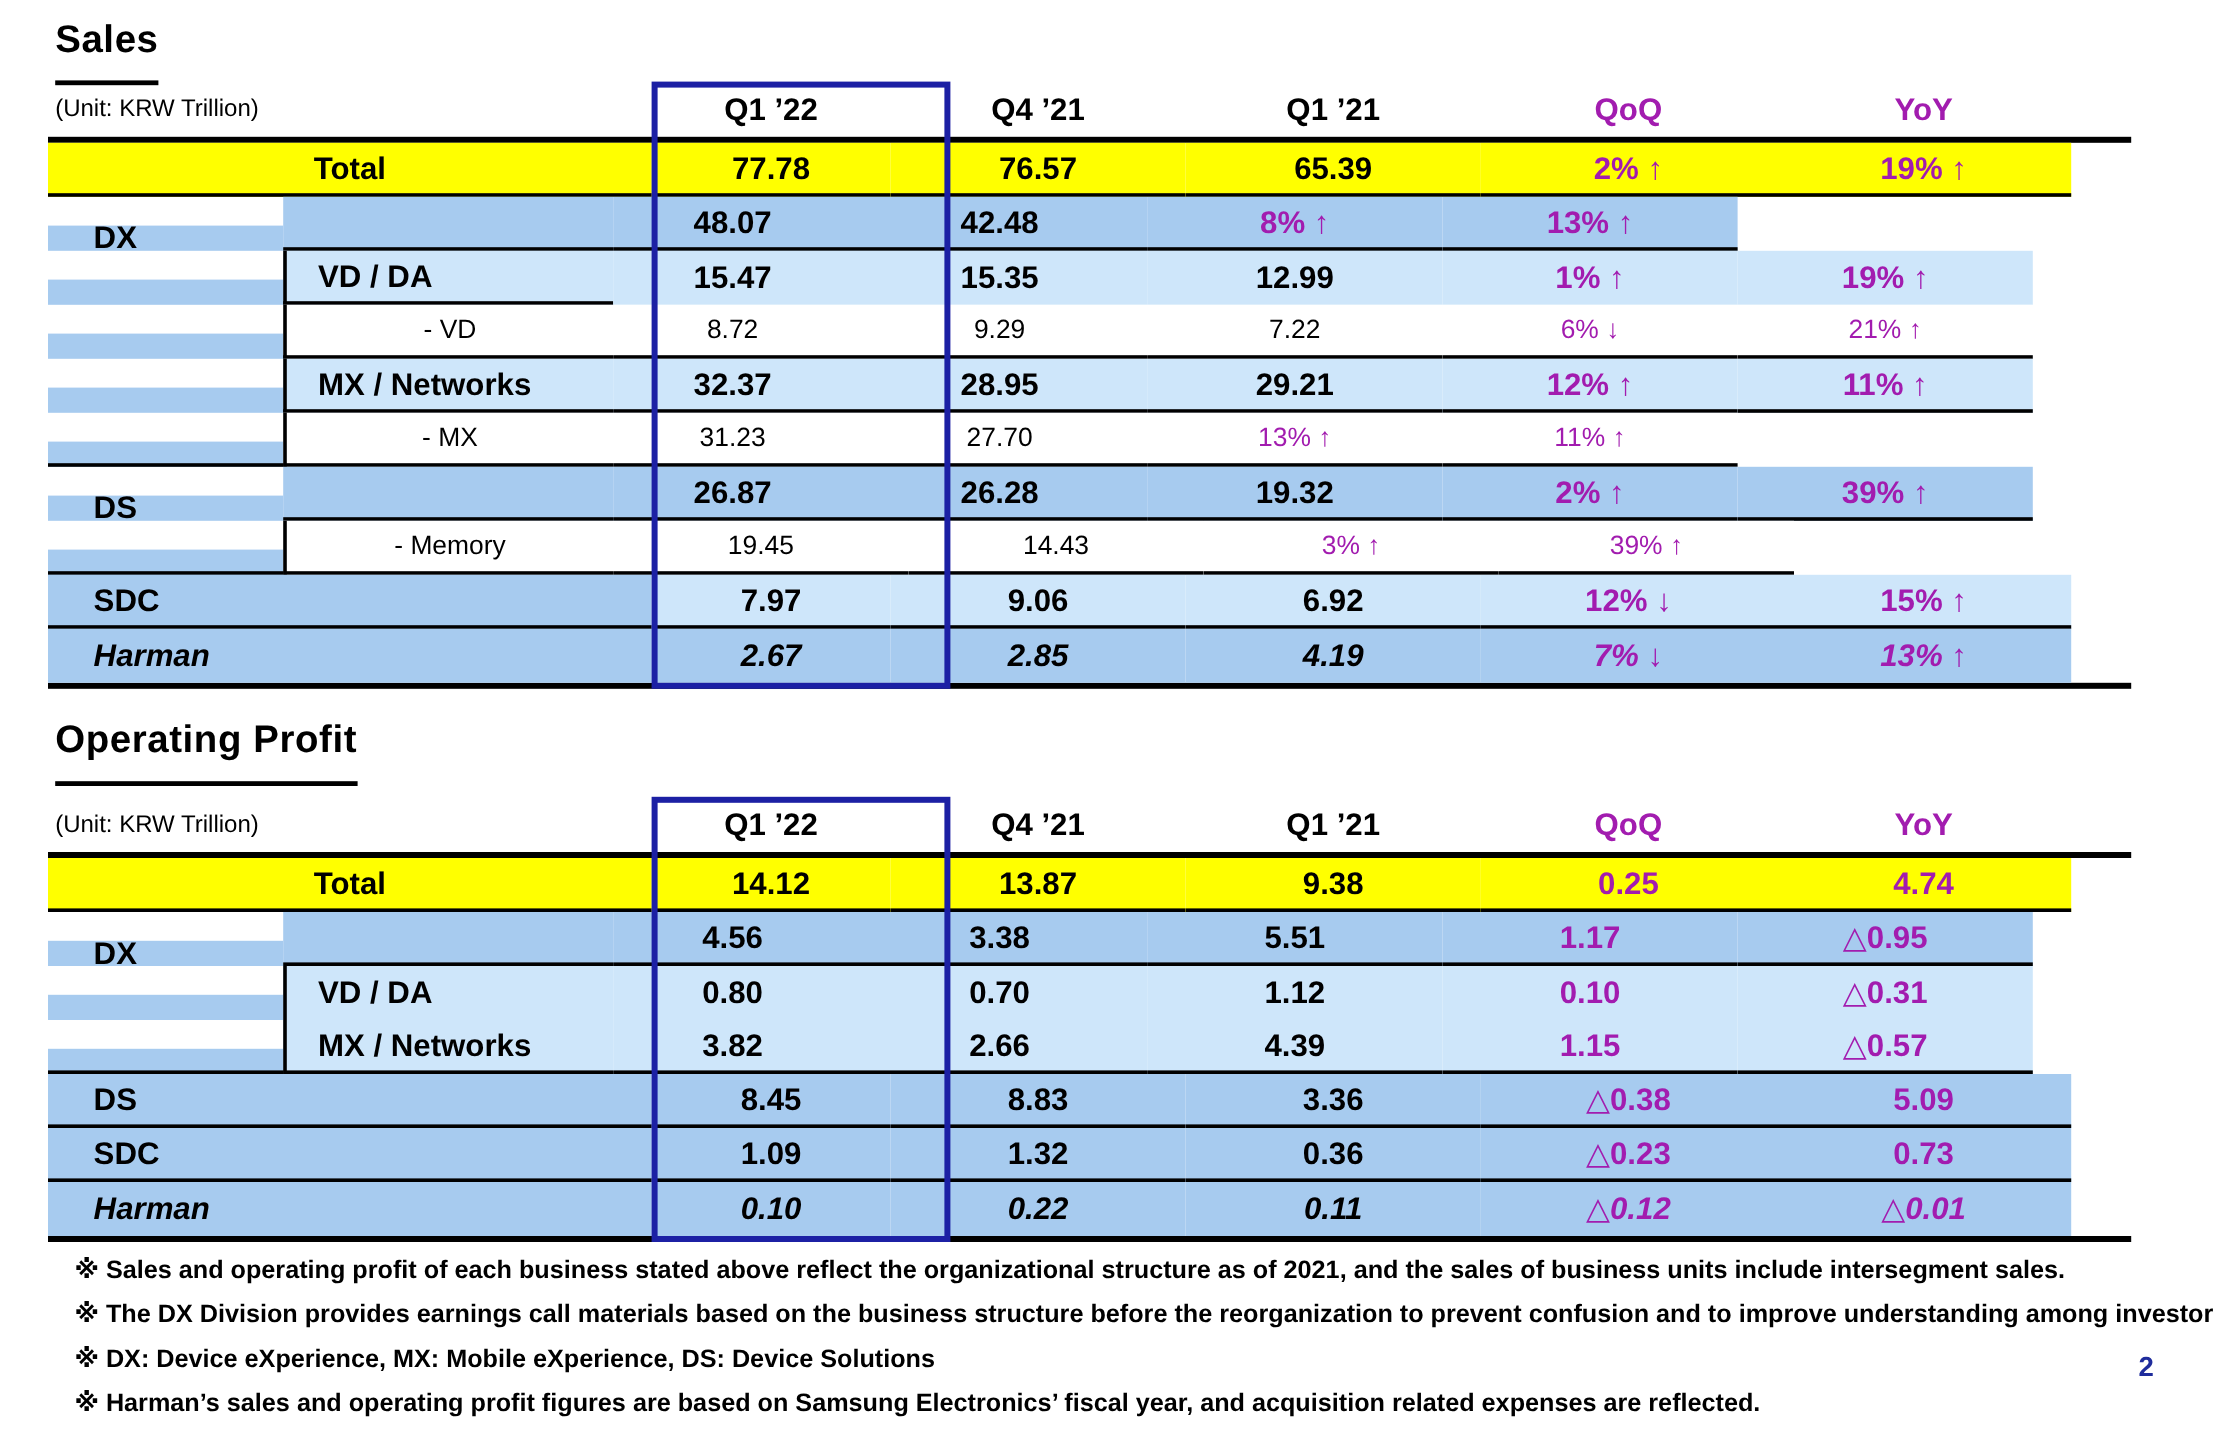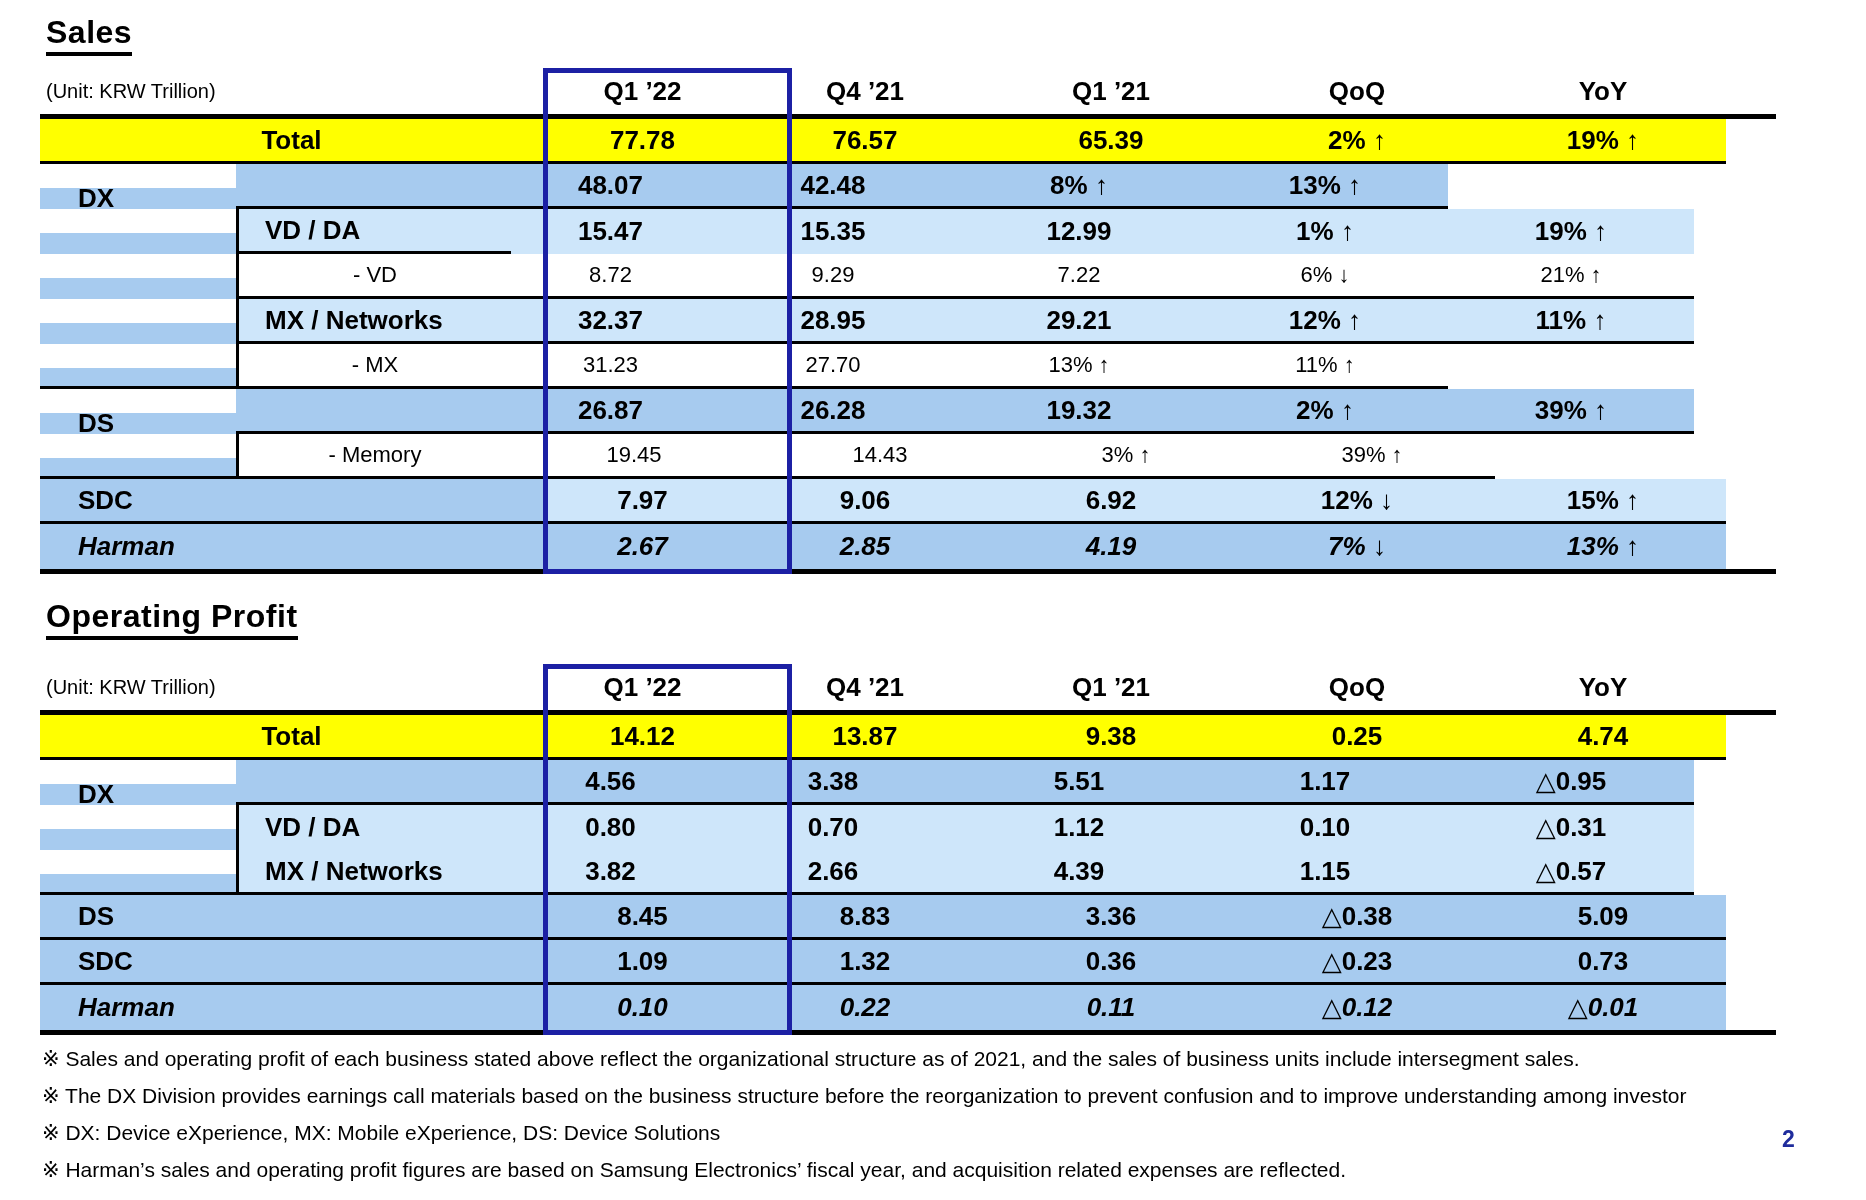--- a/index.html
+++ b/index.html
@@ -3,53 +3,53 @@
 <meta charset="utf-8">
 <style>
   html,body{margin:0;padding:0;}
   body{
     width:1866px;height:1200px;position:relative;background:#FFFFFF;
     font-family:"Liberation Sans","DejaVu Sans",sans-serif;color:#000;
     overflow:hidden;
   }
   .title{
     position:absolute;left:46px;font-size:32px;font-weight:bold;
-    border-bottom:4px solid #000;padding-bottom:1px;letter-spacing:.5px;
+    border-bottom:4px solid #000;padding-bottom:16px;letter-spacing:.5px;
   }
   .tbl{position:absolute;left:40px;width:1736px;}
   .row{display:flex;height:45px;}
   .row.hrow{height:46px;}
   .cell{
     box-sizing:border-box;display:flex;align-items:center;justify-content:center;
     border-bottom:3px solid #000;font-size:26px;white-space:nowrap;
   }
   .x{border-bottom:none;}
   .bl{border-left:3px solid #000;}
   .c0{width:196px;margin-top:24px;}
   .c1{width:275px;}
   .cf{width:503px;}
   .v0{width:199px;}
   .v{width:246px;}
   .bg-y{background:#FFFF00;}
   .bg-m{background:#A7CBEF;}
   .bg-l{background:#CEE6FA;}
   .bg-w{background:#FFFFFF;}
   .bold{font-weight:bold;}
-  .navy{color:#000000;}
+  .navy{color:#a21caf;}
   .sm{font-size:22px;}
   .lab{justify-content:flex-start;padding-left:38px;}
   .sublab{justify-content:flex-start;padding-left:26px;}
   .unit{justify-content:flex-start;padding-left:6px;font-size:20px;}
   .tr{border-top:5px solid #000;}
   .br{border-bottom:5px solid #000;font-style:italic;}
   .qbox{
     position:absolute;left:543px;width:249px;box-sizing:border-box;
     border:5px solid #1C20A4;z-index:5;pointer-events:none;
   }
-  .foot{position:absolute;left:42px;top:1040px;font-size:21px;line-height:37px;}
+  .foot{position:absolute;left:62px;top:1040px;font-size:21px;line-height:37px;font-weight:bold;}
   .pagenum{position:absolute;left:1782px;top:1126px;font-size:23px;font-weight:bold;color:#1F2C9C;}
 </style>
 </head>
 <body>
 
 <div class="title" style="top:14px;">Sales</div>
 
 <div class="qbox" style="top:68px;height:506px;"></div>
 
 <div class="tbl" style="top:68px;">

